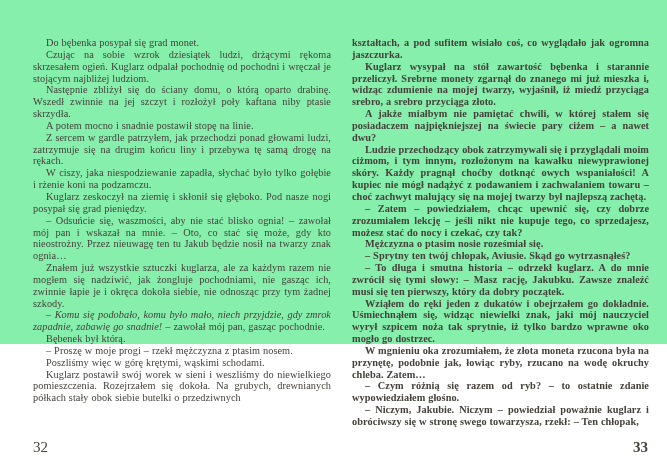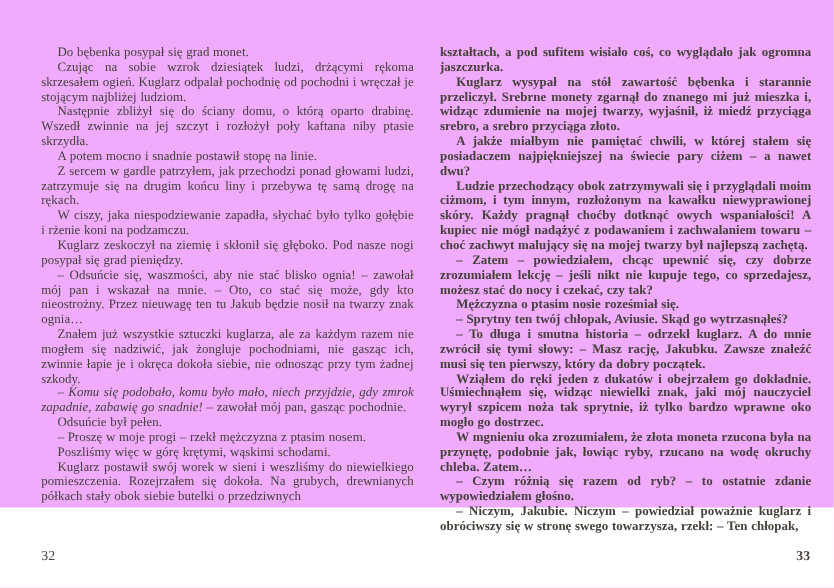--- a/index.html
+++ b/index.html
@@ -10,22 +10,22 @@
   body {
     width: 667px;
     height: 470px;
     overflow: hidden;
     font-family: "Liberation Serif", "DejaVu Serif", serif;
     color: #45403a;
   }
   .spread {
     position: relative;
     width: 667px;
-    height: 406px;
-    background: #f0abfc;
+    height: 344px;
+    background: #86efac;
   }
   .page {
     position: absolute;
     top: 0;
     height: 470px;
   }
   .page-left  { left: 33px;  width: 298px; }
   .page-right { left: 352px; width: 297px; font-weight: bold; }
   .page-body {
     position: absolute;
@@ -40,21 +40,21 @@
   }
   .para {
     margin: 0;
     padding: 0;
   }
   .para.indent { text-indent: 13px; }
   .seg-italic { font-style: italic; }
   .folio {
     position: absolute;
     top: 439px;
-    font-size: 11px;
+    font-size: 15px;
     color: #45403a;
   }
   .folio-left  { left: 0; }
   .folio-right { right: 1px; }
 </style>
 </head>
 <body>
 
 <div class="spread">
 
@@ -63,21 +63,21 @@
         <p class="para indent"><span class="seg-normal">Do bębenka posypał się grad monet.</span></p>
         <p class="para indent"><span class="seg-normal">Czując na sobie wzrok dziesiątek ludzi, drżącymi rękoma skrzesałem ogień. Kuglarz odpalał pochodnię od pochodni i wręczał je stojącym najbliżej ludziom.</span></p>
         <p class="para indent"><span class="seg-normal">Następnie zbliżył się do ściany domu, o którą oparto drabinę. Wszedł zwinnie na jej szczyt i rozłożył poły kaftana niby ptasie skrzydła.</span></p>
         <p class="para indent"><span class="seg-normal">A potem mocno i snadnie postawił stopę na linie.</span></p>
         <p class="para indent"><span class="seg-normal">Z sercem w gardle patrzyłem, jak przechodzi ponad głowami ludzi, zatrzymuje się na drugim końcu liny i przebywa tę samą drogę na rękach.</span></p>
         <p class="para indent"><span class="seg-normal">W ciszy, jaka niespodziewanie zapadła, słychać było tylko gołębie i rżenie koni na podzamczu.</span></p>
         <p class="para indent"><span class="seg-normal">Kuglarz zeskoczył na ziemię i skłonił się głęboko. Pod nasze nogi posypał się grad pieniędzy.</span></p>
         <p class="para indent"><span class="seg-normal">– Odsuńcie się, waszmości, aby nie stać blisko ognia! – zawołał mój pan i wskazał na mnie. – Oto, co stać się może, gdy kto nieostrożny. Przez nieuwagę ten tu Jakub będzie nosił na twarzy znak ognia…</span></p>
         <p class="para indent"><span class="seg-normal">Znałem już wszystkie sztuczki kuglarza, ale za każdym razem nie mogłem się nadziwić, jak żongluje pochodniami, nie gasząc ich, zwinnie łapie je i okręca dokoła siebie, nie odnosząc przy tym żadnej szkody.</span></p>
         <p class="para indent"><span class="seg-italic">– Komu się podobało, komu było mało, niech przyjdzie, gdy zmrok zapadnie, zabawię go snadnie!</span><span class="seg-normal"> – zawołał mój pan, gasząc pochodnie.</span></p>
-        <p class="para indent"><span class="seg-normal">Odsuńcie był pełen.</span></p>
+        <p class="para indent"><span class="seg-normal">Bębenek był którą.</span></p>
         <p class="para indent"><span class="seg-normal">– Proszę w moje progi – rzekł mężczyzna z ptasim nosem.</span></p>
         <p class="para indent"><span class="seg-normal">Poszliśmy więc w górę krętymi, wąskimi schodami.</span></p>
         <p class="para indent"><span class="seg-normal">Kuglarz postawił swój worek w sieni i weszliśmy do niewielkiego pomieszczenia. Rozejrzałem się dokoła. Na grubych, drewnianych półkach stały obok siebie butelki o przedziwnych</span></p>
       </div>
     <div class="folio folio-left">32</div>
   </section>
 
   <section class="page page-right">
     <div class="page-body">
         <p class="para"><span class="seg-normal">kształtach, a pod sufitem wisiało coś, co wyglądało jak ogromna jaszczurka.</span></p>

